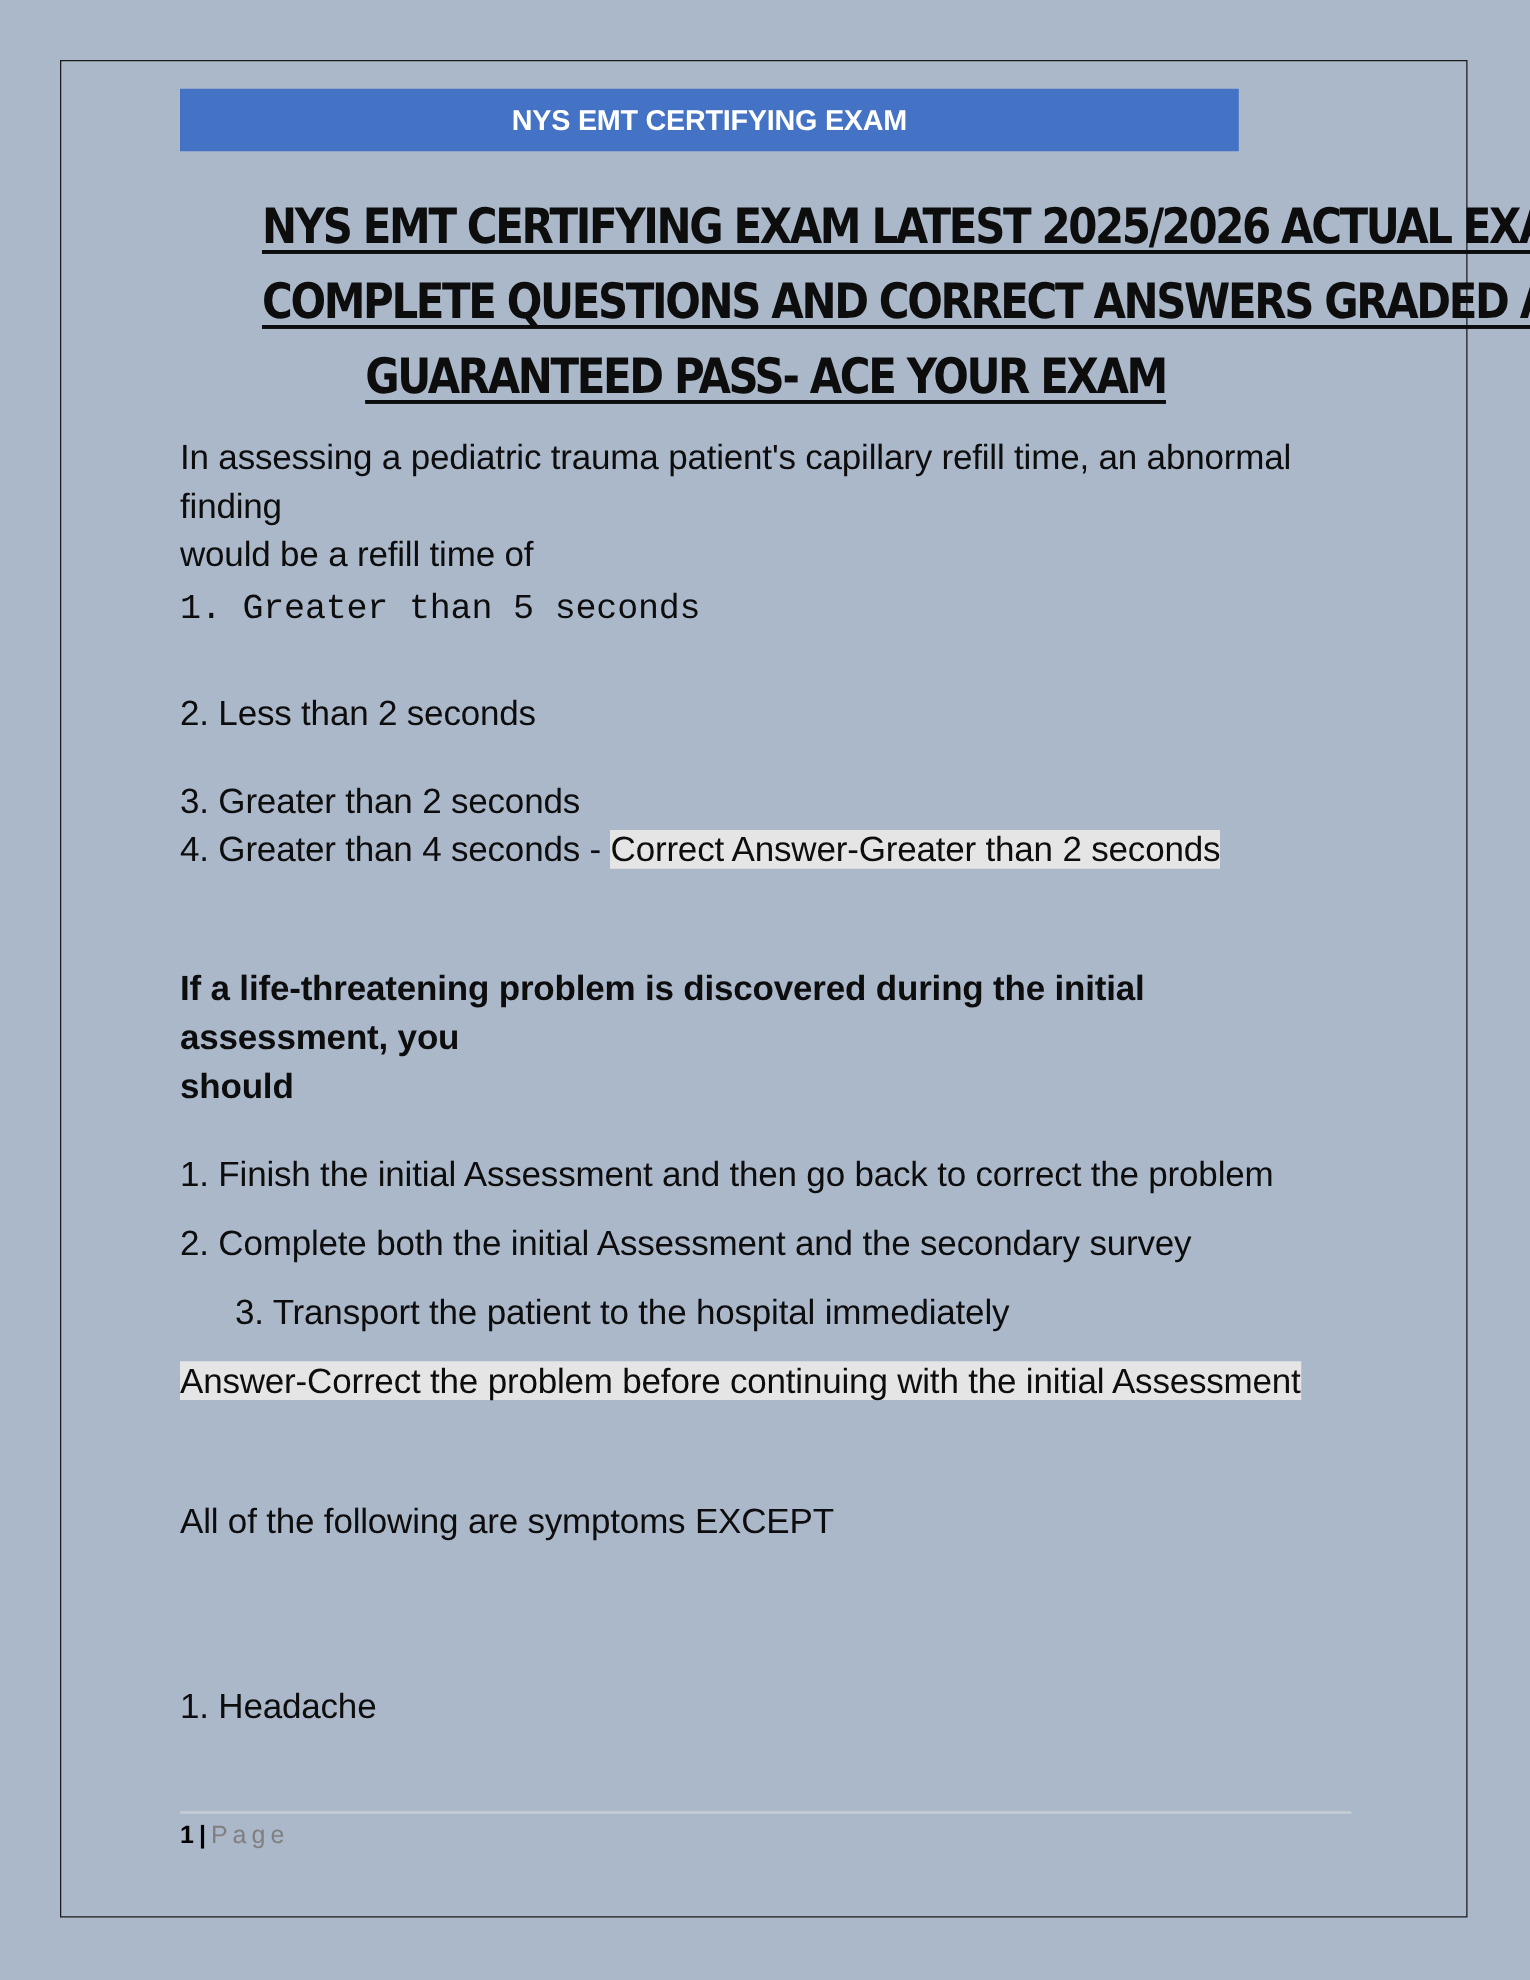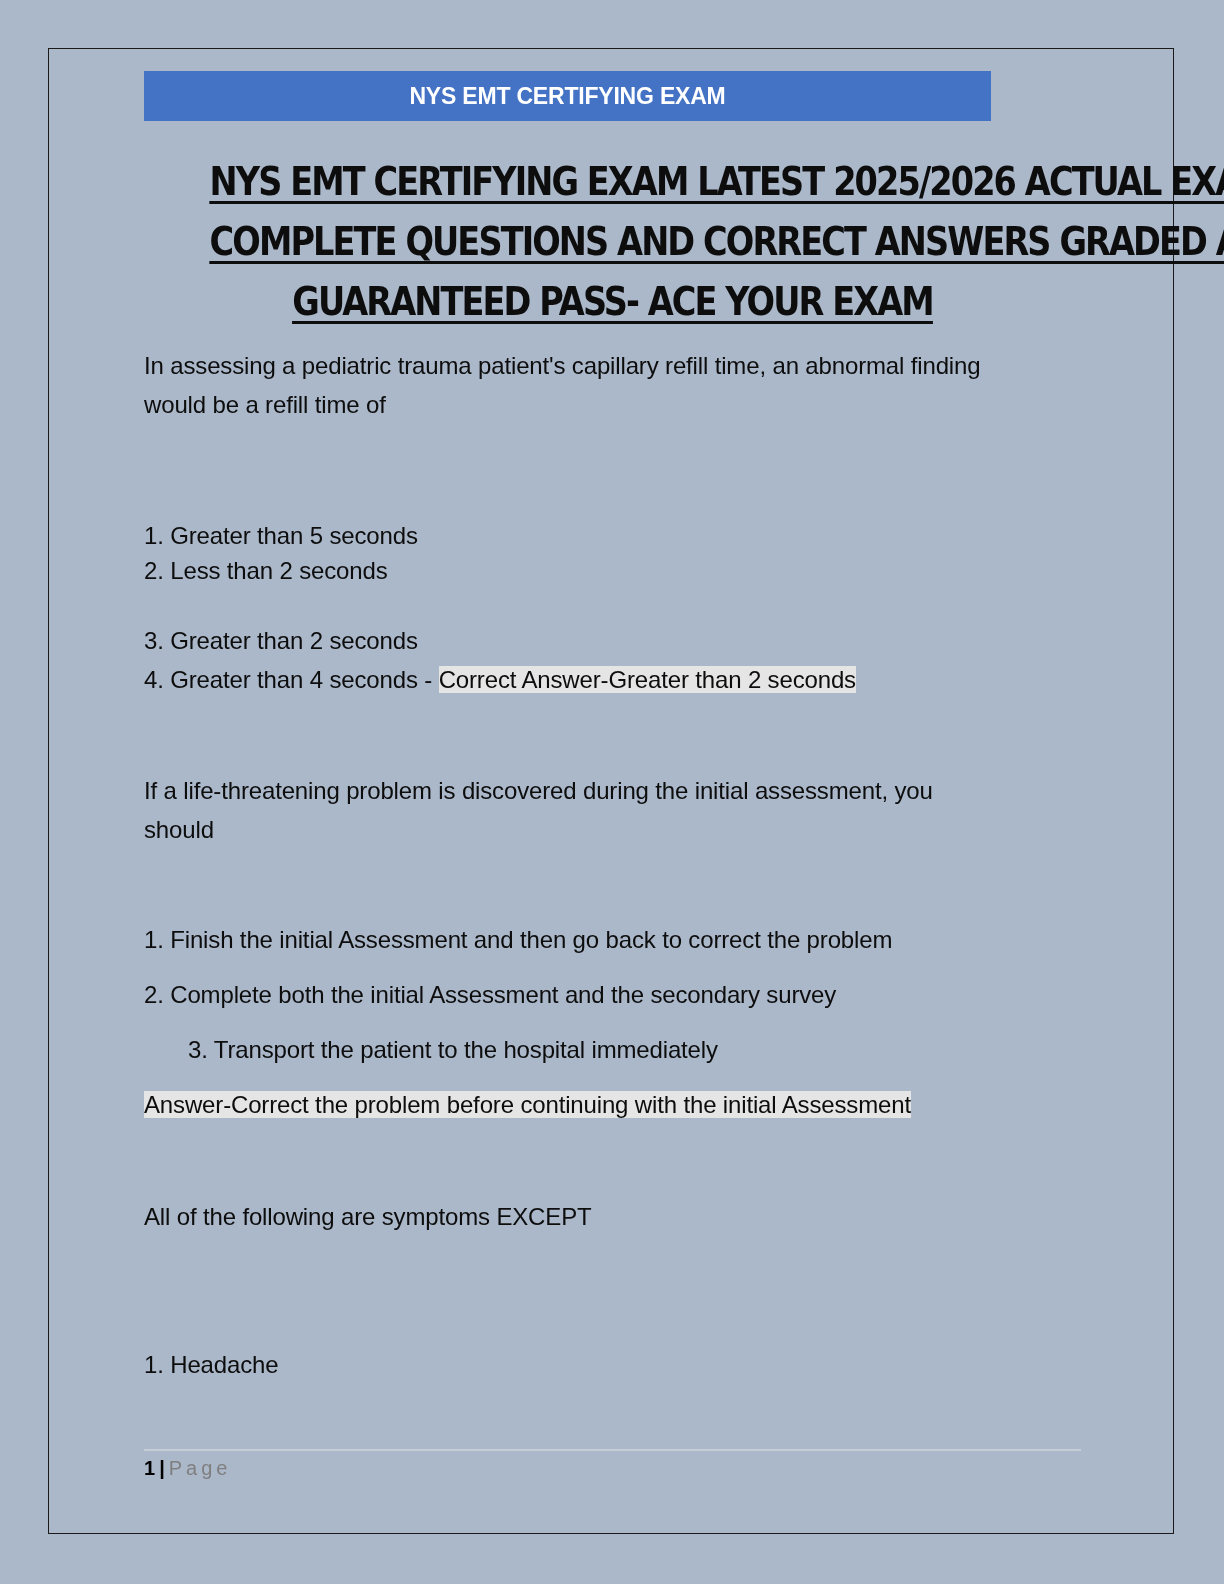--- a/index.html
+++ b/index.html
@@ -47,21 +47,21 @@
     display: inline;
     text-decoration: underline;
     text-decoration-thickness: 3px;
     text-underline-offset: 6px;
   }
   .t-line { display: block; white-space: nowrap; }
   .para {
     position: absolute;
     left: 144px;
     width: 930px;
-    font-size: 24px;
+    font-size: 28px;
     line-height: 39px;
     letter-spacing: -0.15px;
   }
   .hl { background: #e5e5e5; }
   .footer-rule {
     position: absolute;
     left: 144px; top: 1449px;
     width: 937px; height: 2px;
     background: #c7cdd6;
   }
@@ -87,28 +87,28 @@
 <div class="title">
   <span class="t-line"><span>NYS EMT CERTIFYING EXAM LATEST 2025/2026 ACTUAL EXAM</span></span>
   <span class="t-line"><span>COMPLETE QUESTIONS AND CORRECT ANSWERS GRADED A+</span></span>
   <span class="t-line"><span>GUARANTEED PASS- ACE YOUR EXAM</span></span>
 </div>
 
 <div class="para" style="top:346px;">
   <div>In assessing a pediatric trauma patient's capillary refill time, an abnormal finding</div>
   <div>would be a refill time of</div>
 </div>
-<div class="para" style="top:516px;">1. Greater than 5 seconds</div>
+<div class="para" style="top:468px;font-family:Liberation Mono, monospace;">1. Greater than 5 seconds</div>
 <div class="para" style="top:551px;">2. Less than 2 seconds</div>
 <div class="para" style="top:605px;margin-top:16px;">3. Greater than 2 seconds</div>
 <div class="para" style="top:660px;">
   <span>4. Greater than 4 seconds - </span><span class="hl">Correct Answer-Greater than 2 seconds</span>
 </div>
 
-<div class="para" style="top:771px;">
+<div class="para" style="top:771px;font-weight:bold;">
   <div>If a life-threatening problem is discovered during the initial assessment, you</div>
   <div>should</div>
 </div>
 <div class="para" style="top:920px;">1. Finish the initial Assessment and then go back to correct the problem</div>
 <div class="para" style="top:975px;">2. Complete both the initial Assessment and the secondary survey</div>
 <div class="para" style="top:1030px;margin-left:44px;">3. Transport the patient to the hospital immediately</div>
 <div class="para" style="top:1085px;">
   <div><span class="hl">Answer-Correct the problem before continuing with the initial Assessment</span></div>
 </div>
 

